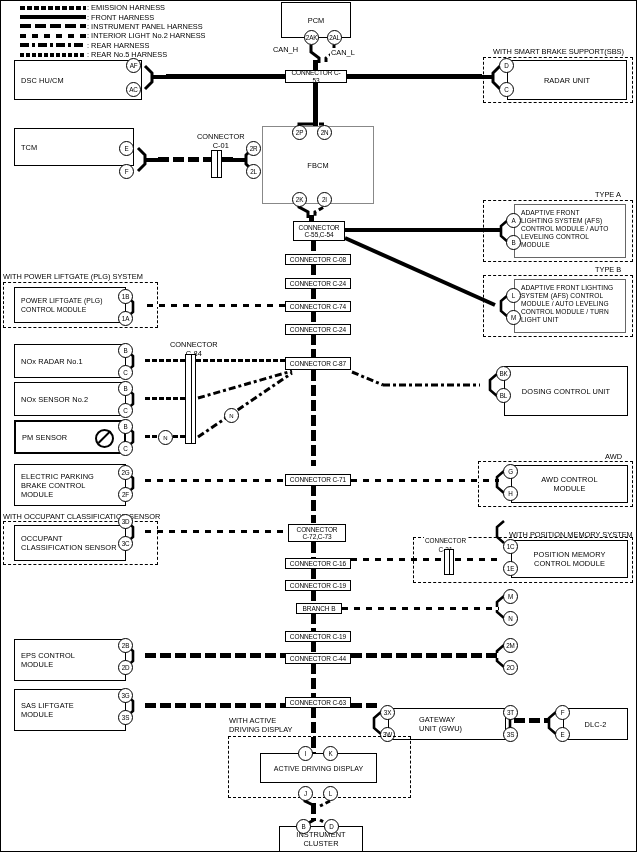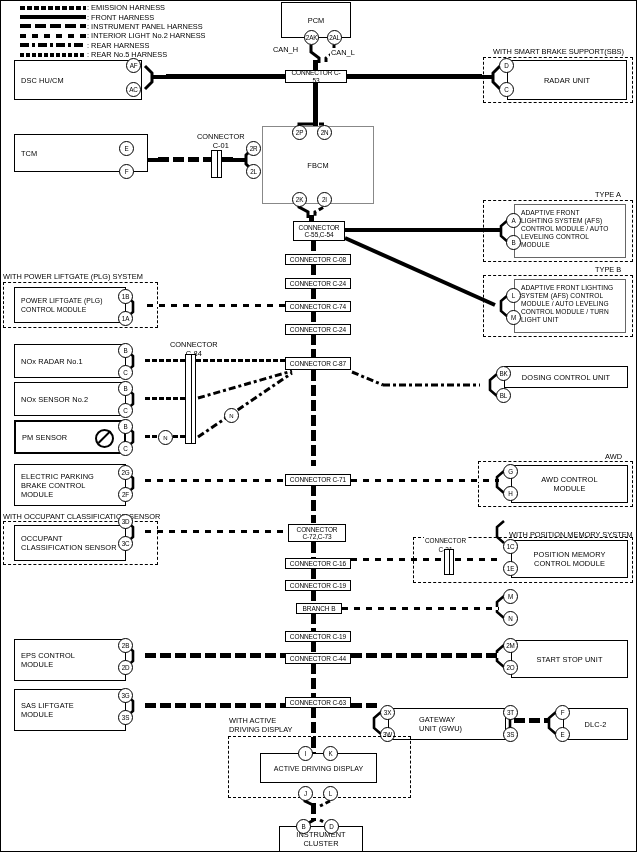--- a/index.html
+++ b/index.html
@@ -203,21 +203,21 @@
   <div class="box" style="left:262px;top:126px;width:112px;height:78px;border-color:#888;">
     <div class="lbl ctr">FBCM</div>
   </div>
   <div class="term" style="left:292px;top:125px;">2P</div>
   <div class="term" style="left:317px;top:125px;">2N</div>
   <div class="term" style="left:246px;top:141px;">2R</div>
   <div class="term" style="left:246px;top:164px;">2L</div>
   <div class="term" style="left:292px;top:192px;">2K</div>
   <div class="term" style="left:317px;top:192px;">2I</div>
 
-  <div class="box" style="left:14px;top:134px;width:134px;height:38px;">
+  <div class="box" style="left:14px;top:128px;width:120px;height:38px;">
     <div class="lbl">TCM</div>
   </div>
   <div class="term" style="left:119px;top:141px;">E</div>
   <div class="term" style="left:119px;top:164px;">F</div>
 
   <div class="capt" style="left:196px;top:132px;text-align:center;">CONNECTOR
 C-01</div>
   <div class="inlconn" style="left:211px;top:150px;width:11px;height:28px;"></div>
   <div class="w wh5 p-ip" style="left:158px;top:157px;width:54px;"></div>
   <div class="w wh5 p-front" style="left:221px;top:157px;width:12px;"></div>
@@ -297,21 +297,21 @@
   <div class="jdot" style="left:224px;top:408px;">N</div>
 
   <div class="capt" style="left:169px;top:340px;text-align:center;white-space:pre-line;">CONNECTOR
 C-84</div>
   <div class="inlconn" style="left:185px;top:354px;width:11px;height:90px;"></div>
 
   <div class="w wh p-emis" style="left:196px;top:359px;width:92px;"></div>
 
   <div class="conn" style="left:285px;top:357px;width:66px;height:13px;">CONNECTOR C-87</div>
 
-  <div class="box" style="left:504px;top:366px;width:124px;height:22px;">
+  <div class="box" style="left:504px;top:366px;width:124px;height:50px;">
     <div class="lbl ctr">DOSING CONTROL UNIT</div>
   </div>
   <div class="term" style="left:496px;top:366px;">BK</div>
   <div class="term" style="left:496px;top:388px;">BL</div>
 
   <div class="w wv5 p-ip-v" style="left:311px;top:370px;height:96px;"></div>
 
   <div class="box" style="left:14px;top:464px;width:112px;height:42px;">
     <div class="lbl">ELECTRIC PARKING
 BRAKE CONTROL
@@ -381,23 +381,20 @@
   <div class="w wh p-int" style="left:342px;top:607px;width:157px;"></div>
 
   <div class="box" style="left:14px;top:639px;width:112px;height:42px;">
     <div class="lbl">EPS CONTROL
 MODULE</div>
   </div>
   <div class="term" style="left:118px;top:638px;">2B</div>
   <div class="term" style="left:118px;top:660px;">2D</div>
   <div class="w wh5 p-ip" style="left:145px;top:653px;width:141px;"></div>
 
-  <div class="box" style="left:511px;top:640px;width:117px;height:38px;">
-    <div class="lbl ctr">START STOP UNIT</div>
-  </div>
   <div class="term" style="left:503px;top:638px;">2M</div>
   <div class="term" style="left:503px;top:660px;">2O</div>
   <div class="w wh5 p-ip" style="left:351px;top:653px;width:148px;"></div>
 
   <div class="box" style="left:14px;top:689px;width:112px;height:42px;">
     <div class="lbl">SAS LIFTGATE
 MODULE</div>
   </div>
   <div class="term" style="left:118px;top:688px;">3G</div>
   <div class="term" style="left:118px;top:710px;">3S</div>

